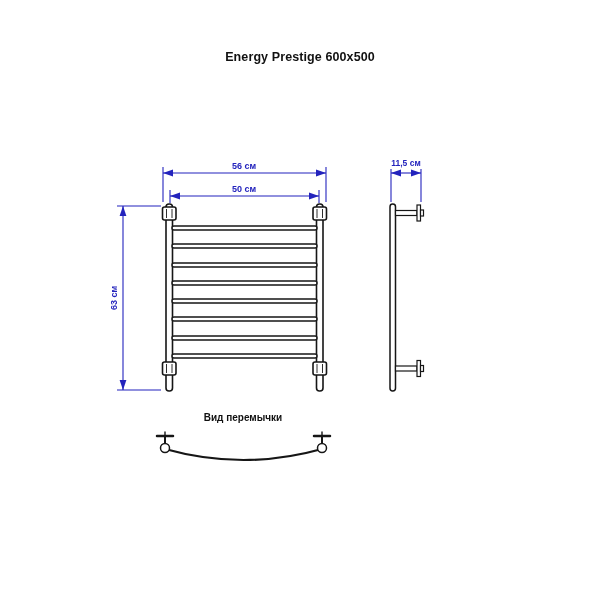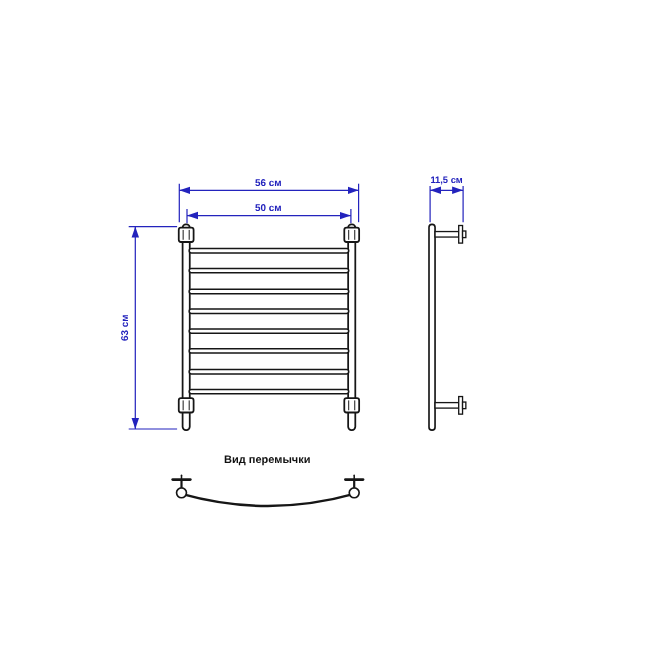--- a/index.html
+++ b/index.html
@@ -52,20 +52,21 @@
     font-weight: bold;
     text-anchor: middle;
     font-family: "Liberation Sans", sans-serif;
   }
 </style>
 </head>
 <body>
 
 <div class="page">
 
+  <div class="title">Energy Prestige 600x500</div>
 
   <svg class="drawing" width="600" height="600" viewBox="0 0 600 600" xmlns="http://www.w3.org/2000/svg">
 
     <defs>
       <marker id="arrow" viewBox="0 0 10 10" refX="10" refY="5" markerWidth="10" markerHeight="10" markerUnits="userSpaceOnUse" orient="auto-start-reverse">
         <path d="M0,1.6 L10,5 L0,8.4 Z" style="fill:var(--color-dimension,#2323bd)"></path>
       </marker>
     </defs>
 
     <g>

